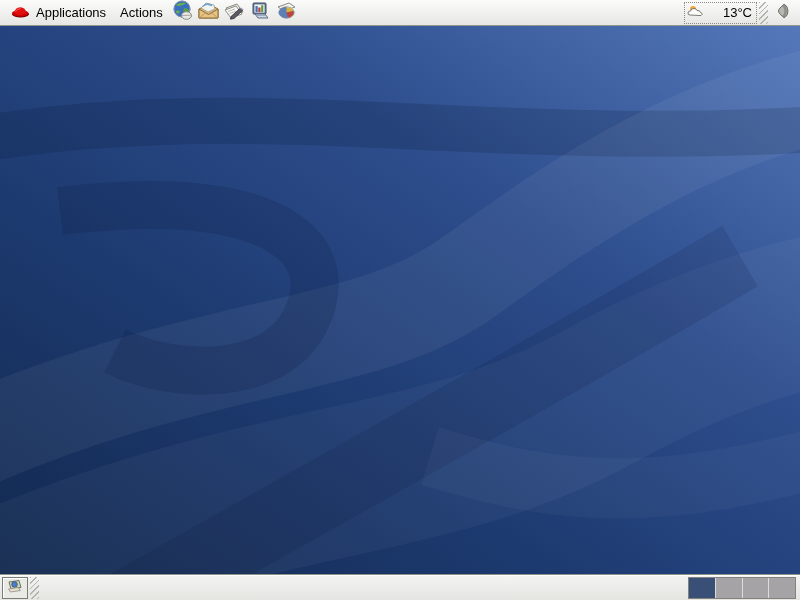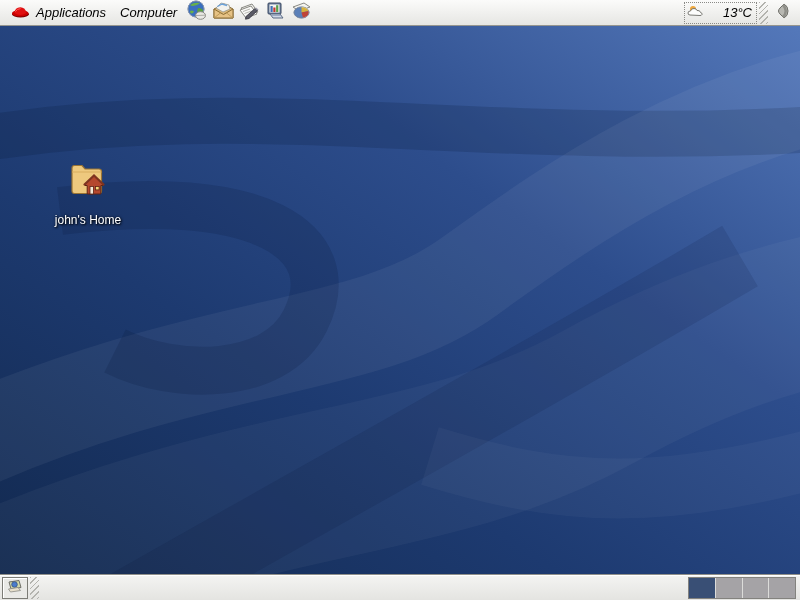--- a/index.html
+++ b/index.html
@@ -4,21 +4,21 @@
 <style>
   * { margin:0; padding:0; box-sizing:border-box; }
   html,body { width:800px; height:600px; overflow:hidden; }
   body { font-family:"Liberation Sans", sans-serif; position:relative; background:#000; }
 
   
   .panel-top {
     position:absolute; top:0; left:0; width:800px; height:26px;
     background:linear-gradient(#fbfbfa, #e6e6e3);
     border-bottom:1px solid #95958f;
-    display:flex; align-items:center; padding:0 4px;font-style:italic;
+    display:flex; align-items:center; padding:0 4px;
   }
   .menu-item {
     display:flex; align-items:center; gap:6px;
     height:24px; padding:0 7px; font-size:13px; color:#000; cursor:default;
   }
   .launcher { width:26px; height:24px; display:flex; align-items:center; justify-content:center; }
   .spacer { flex:1; }
 
   .applet-weather {
     display:flex; align-items:center; gap:18px;
@@ -81,21 +81,21 @@
         <ellipse cx="9.5" cy="10.2" rx="8.4" ry="3.4" fill="#7a0000"></ellipse>
         <ellipse cx="9.2" cy="9.3" rx="8.2" ry="3.2" fill="#cc0000"></ellipse>
         <path d="M3.4 9 Q4 3.4 9.3 3.2 Q14.6 3.4 15.2 9 Q12 11 9.3 11 Q6.5 11 3.4 9Z" fill="#e01010"></path>
         <path d="M4.6 7.2 Q6 5 9.2 4.6" stroke="#ff5a5a" stroke-width="1" fill="none" stroke-linecap="round"></path>
       </svg>
     </span>
     <span>Applications</span>
   </div>
 
   <div class="menu-item">
-    <span>Computer</span>
+    <span>Actions</span>
   </div>
 
   <div class="launcher">
     <span>
       <svg width="22" height="22" viewBox="0 0 22 22">
         <circle cx="10" cy="9" r="8" fill="#3a6fbf" stroke="#1d3e73" stroke-width="1"></circle>
         <path d="M4 5 Q8 2 14 3 Q11 6 7 6 Q5 6 4 5Z" fill="#69b04a"></path>
         <path d="M12 8 Q16 8 17.5 11 Q15 14 12 13 Q10.5 10.5 12 8Z" fill="#5aa040"></path>
         <path d="M4 11 Q6 10 8 11.5 Q7 14 5 13.5 Q4 12.5 4 11Z" fill="#69b04a"></path>
         <circle cx="10" cy="9" r="8" fill="none" stroke="rgba(255,255,255,.45)" stroke-width="1"></circle>
@@ -185,33 +185,20 @@
   <svg class="swirls" width="800" height="548" viewBox="0 0 800 548">
     <path d="M-60 120 C 250 60 480 130 860 100" stroke="rgba(8,20,52,.18)" stroke-width="46" fill="none"></path>
     <path d="M-60 430 C 200 310 360 330 470 250 C 580 170 700 90 860 60" stroke="rgba(255,255,255,.055)" stroke-width="95" fill="none"></path>
     <path d="M-60 585 C 250 440 420 470 600 370 C 700 315 780 290 860 275" stroke="rgba(255,255,255,.04)" stroke-width="150" fill="none"></path>
     <path d="M60 185 C 260 160 345 215 305 295 C 275 355 175 355 115 325" stroke="rgba(8,20,52,.16)" stroke-width="48" fill="none"></path>
     <path d="M90 600 C 300 480 520 360 740 230" stroke="rgba(8,20,52,.12)" stroke-width="70" fill="none"></path>
     <path d="M430 430 C 560 470 660 480 860 420" stroke="rgba(255,255,255,.035)" stroke-width="60" fill="none"></path>
   </svg>
 
 
-  <div class="desk-icon" style="left:46px; top:132px;">
-    <span class="glyph">
-      <svg width="46" height="44" viewBox="0 0 46 44">
-        <path d="M7 10 Q7 7.5 9.5 7.5 L17 7.5 L20 11 L34 11 Q36.5 11 36.5 13.5 L36.5 33 Q36.5 35.5 34 35.5 L9.5 35.5 Q7 35.5 7 33Z" fill="#eec97e" stroke="#9a7434" stroke-width="1.2"></path>
-        <path d="M7 14 L36.5 14" stroke="#d8ad5e" stroke-width="1"></path>
-        <path d="M20 26 L29 17.5 L38 26 L38 27.5 L35.8 27.5 L35.8 36 L22.2 36 L22.2 27.5 L20 27.5Z" fill="#b5482e" stroke="#5e2415" stroke-width="1"></path>
-        <path d="M19.5 26.5 L29 17.5 L38.5 26.5" fill="none" stroke="#7e3420" stroke-width="2.2" stroke-linecap="round"></path>
-        <rect x="25" y="28.5" width="3.4" height="7.5" fill="#f4ead8" stroke="#5e2415" stroke-width=".8"></rect>
-        <rect x="30.5" y="28.5" width="3.6" height="3.4" fill="#f8d878" stroke="#5e2415" stroke-width=".8"></rect>
-      </svg>
-    </span>
-    <span class="lbl">john's Home</span>
-  </div>
 
 </div>
 
 <div class="panel-bottom">
 
   <div class="show-desktop-btn">
     <span>
       <svg width="18" height="16" viewBox="0 0 18 16">
         <path d="M3 4 L13 2.5 L15 9.5 L5 11Z" fill="#cfd8a8" stroke="#6e6e68" stroke-width="1"></path>
         <circle cx="8.5" cy="6.5" r="2.8" fill="#4a7ccc" stroke="#2f4a74" stroke-width=".7"></circle>

